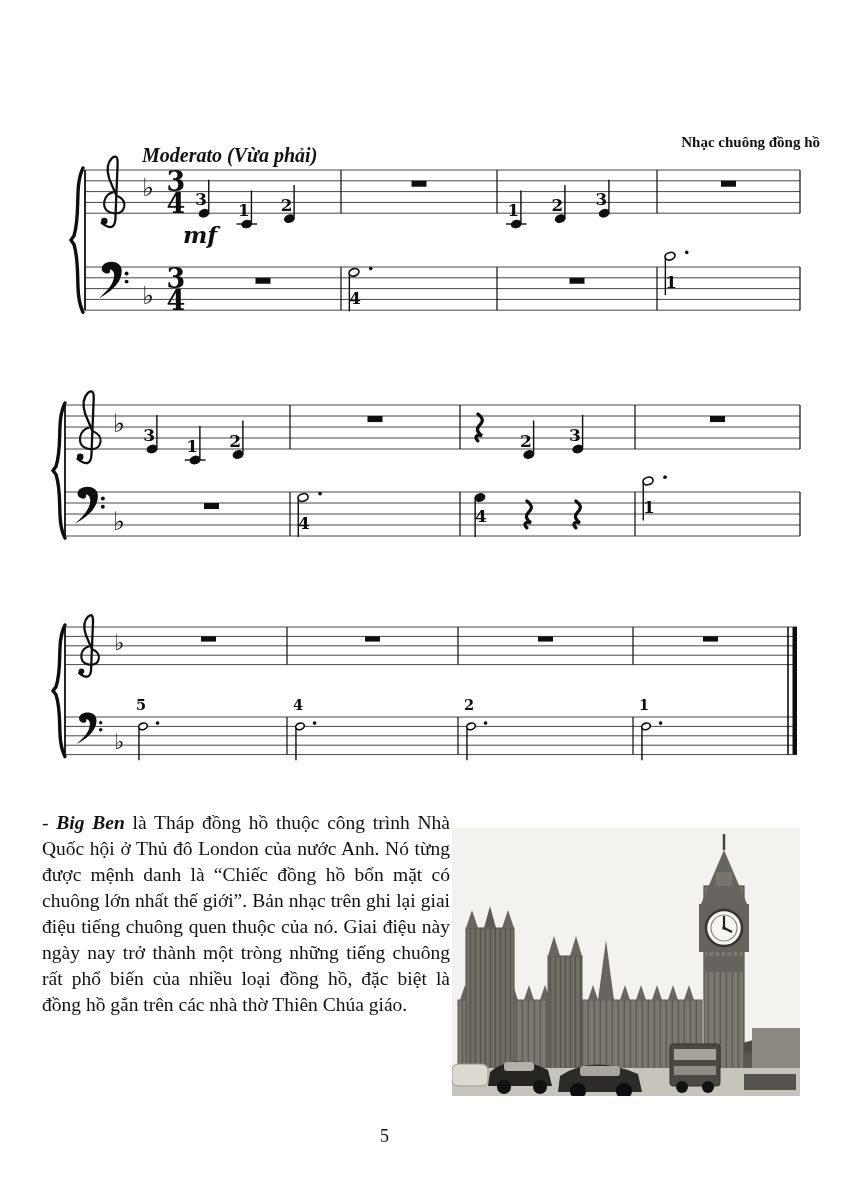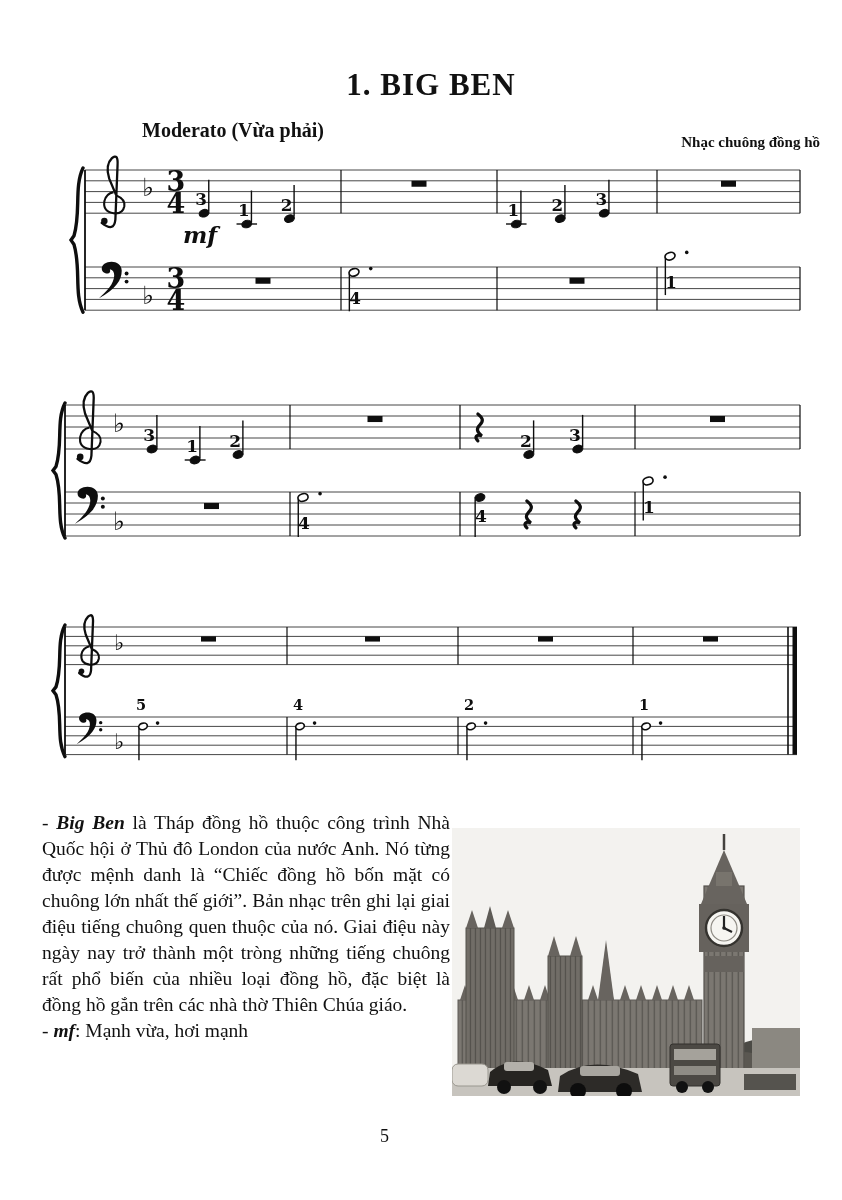--- a/index.html
+++ b/index.html
@@ -1,36 +1,35 @@
 <!DOCTYPE html>
 <html><head>
 <meta charset="utf-8">
 <style>
   html,body{margin:0;padding:0;background:#fff;}
   .page{position:relative;width:842px;height:1200px;background:#ffffff;overflow:hidden;
         font-family:"Liberation Serif","DejaVu Serif",serif;color:#111;}
   .title{position:absolute;top:46px;left:20px;width:822px;text-align:center;
          font-size:31px;font-weight:bold;letter-spacing:1px;}
-  .tempo{position:absolute;left:142px;top:119px;font-size:20px;font-weight:bold;}
+  .tempo{position:absolute;left:142px;top:144px;font-size:20px;font-weight:bold;font-style:italic;}
   .heading-right{position:absolute;right:22px;top:134px;font-size:15px;font-weight:bold;}
   #score{position:absolute;left:0;top:0;}
   .footnote{position:absolute;left:42px;top:810px;width:408px;font-size:19.5px;
             line-height:26px;text-align:justify;}
   .footnote p{margin:0;}
   .fn-head{font-weight:bold;font-style:italic;font-size:20px;}
   .bi{font-weight:bold;font-style:italic;}
   .photo-wrap{position:absolute;left:452px;top:828px;width:348px;height:268px;}
   .pageno{position:absolute;left:380px;top:1126px;font-size:18px;}
 </style>
 </head>
 <body>
 
 <div class="page">
 
-  <h1 class="title">1. BIG BEN</h1>
 
   <div class="tempo">Moderato (Vừa phải)</div>
   <div class="heading-right">Nhạc chuông đồng hồ</div>
 
   <svg id="score" width="842" height="805">
       <path d="M 83 168 C 74 186.746 81 212.702 74 235.774 L 71 240.1 L 74 244.426 C 81 267.498 74 293.454 83 312.2" fill="none" stroke="#0e0e0e" stroke-width="3.4" stroke-linecap="round"></path>
       <line x1="85" y1="170" x2="800" y2="170" stroke="#474747" stroke-width="1"></line>
       <line x1="85" y1="267" x2="800" y2="267" stroke="#474747" stroke-width="1"></line>
       <line x1="85" y1="180.8" x2="800" y2="180.8" stroke="#474747" stroke-width="1"></line>
       <line x1="85" y1="277.8" x2="800" y2="277.8" stroke="#474747" stroke-width="1"></line>
@@ -200,21 +199,20 @@
       <text x="469" y="710.42" font-size="14.57" fill="#0e0e0e" font-family="&quot;DejaVu Serif&quot;,&quot;Liberation Serif&quot;,serif" text-anchor="middle" font-weight="bold">2</text>
       <rect x="703" y="636.4" width="15" height="5.170000000000001" fill="#0e0e0e"></rect>
       <ellipse cx="646" cy="726.4" rx="4.418" ry="3.196" transform="rotate(-18 646 726.4)" fill="#fff" stroke="#0e0e0e" stroke-width="1.7"></ellipse>
       <line x1="641.958" y1="728.4" x2="641.958" y2="760.24" stroke="#0e0e0e" stroke-width="1.4"></line>
       <circle cx="660.57" cy="723.11" r="1.8" fill="#0e0e0e"></circle>
       <text x="644" y="710.42" font-size="14.57" fill="#0e0e0e" font-family="&quot;DejaVu Serif&quot;,&quot;Liberation Serif&quot;,serif" text-anchor="middle" font-weight="bold">1</text>
     </svg>
 
   <div class="footnote">
     <p><span>- </span><span class="bi">Big Ben</span><span> là Tháp đồng hồ thuộc công trình Nhà Quốc hội ở Thủ đô London của nước Anh. Nó từng được mệnh danh là “Chiếc đồng hồ bốn mặt có chuông lớn nhất thế giới”. Bản nhạc trên ghi lại giai điệu tiếng chuông quen thuộc của nó. Giai điệu này ngày nay trở thành một tròng những tiếng chuông rất phổ biến của nhiều loại đồng hồ, đặc biệt là đồng hồ gắn trên các nhà thờ Thiên Chúa giáo.</span></p>
-    <p><span>- </span><span class="bi">mf</span><span>: Mạnh vừa, hơi mạnh</span></p>
   </div>
 
   <div class="photo-wrap">
     <svg id="photo" width="348" height="268" viewBox="0 0 348 268">
       <defs>
         <pattern id="bstripe" width="6" height="7" patternUnits="userSpaceOnUse">
           <rect width="6" height="7" fill="#7b7771"></rect>
           <rect x="3.6" width="1.5" height="7" fill="#5e5b56"></rect>
         </pattern>
         <pattern id="bstripe2" width="5" height="6" patternUnits="userSpaceOnUse">

